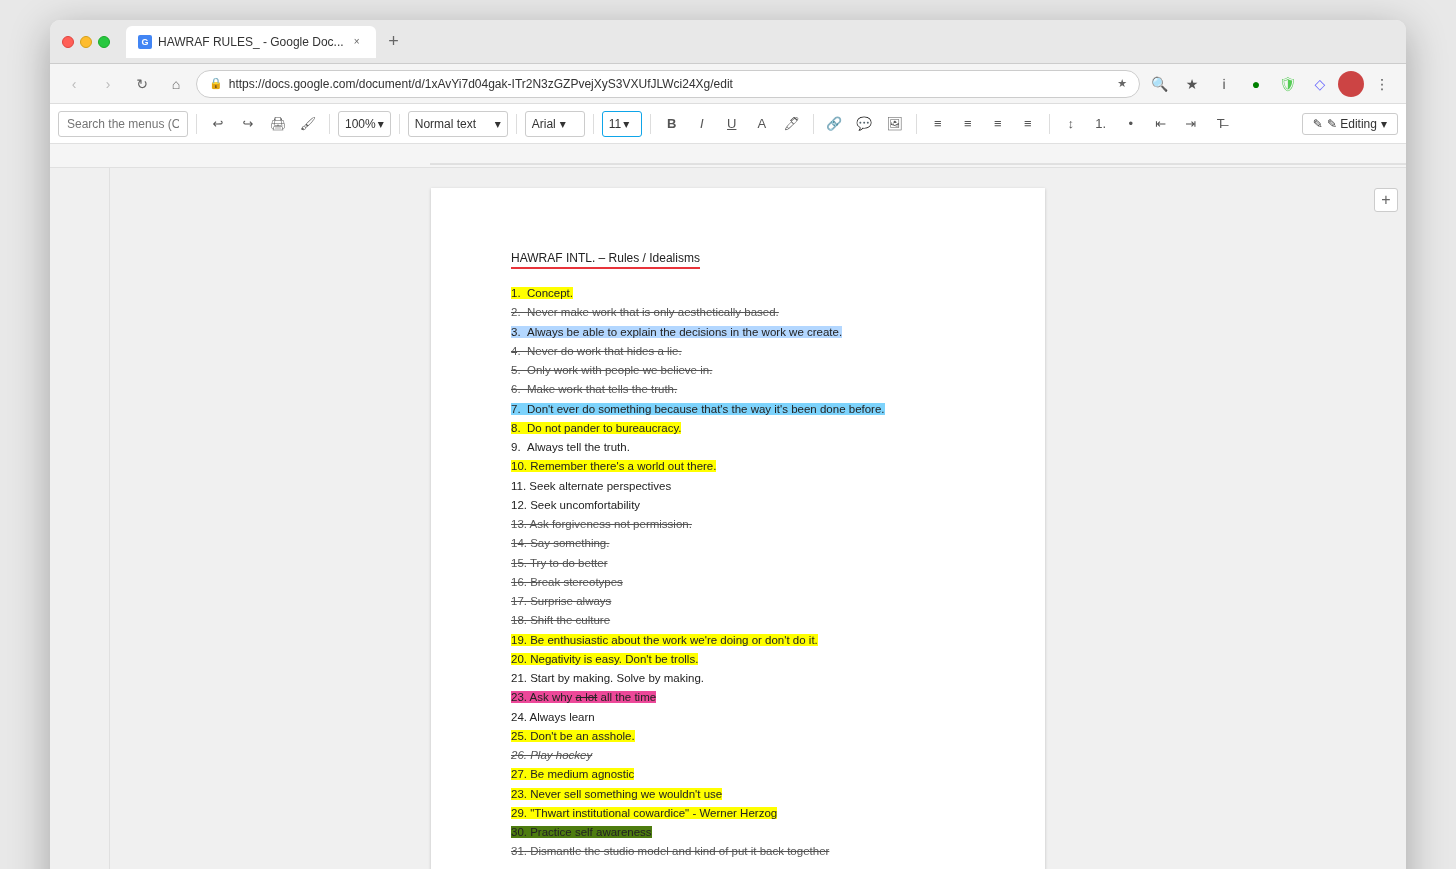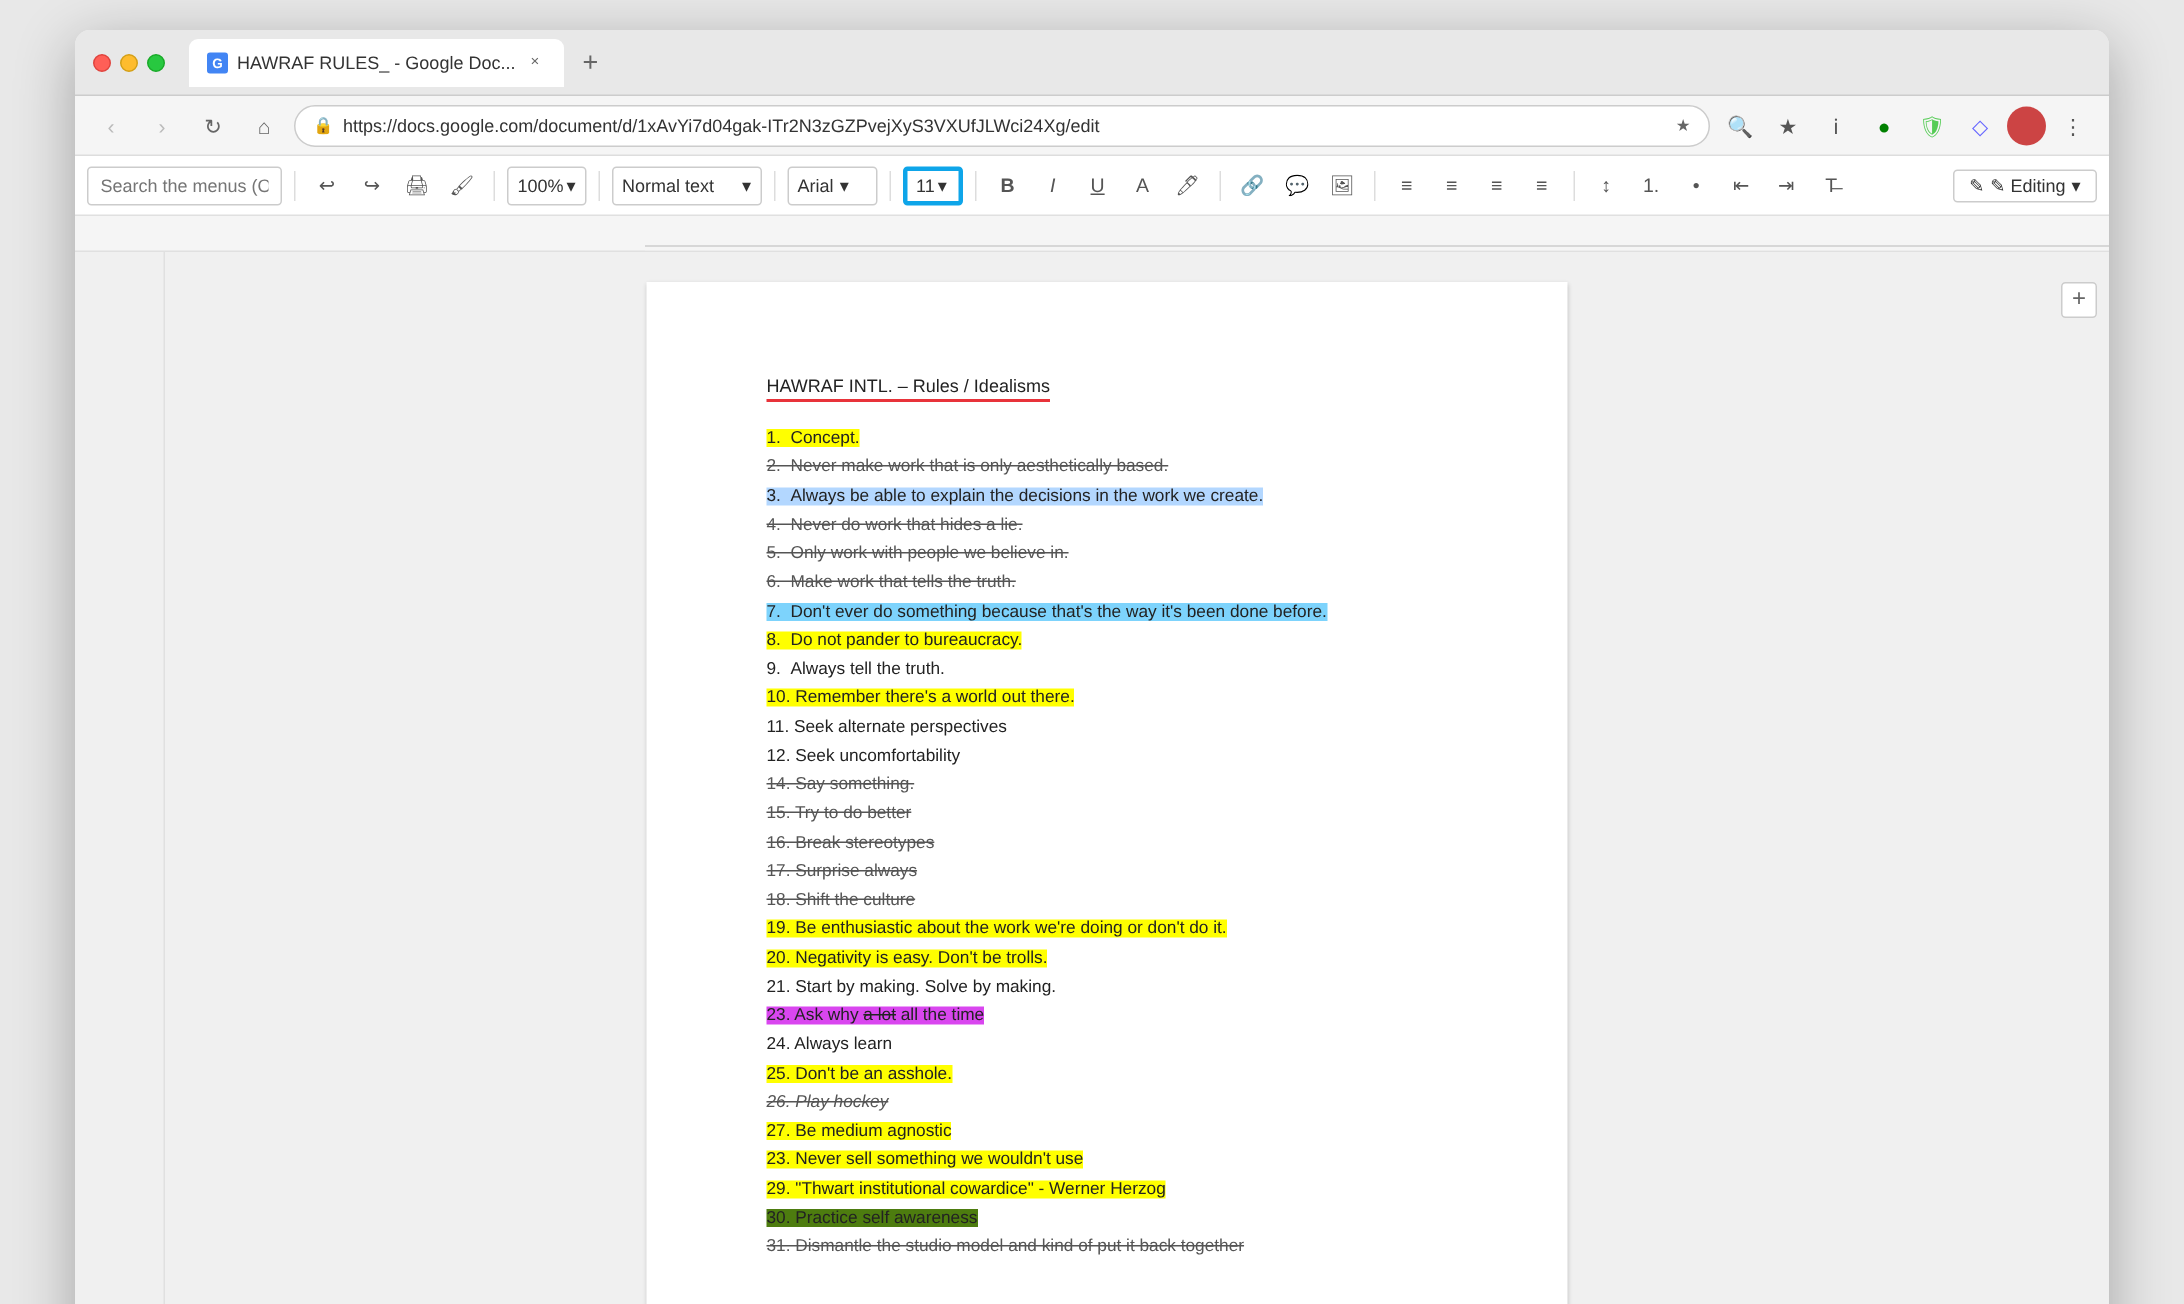--- a/index.html
+++ b/index.html
@@ -243,21 +243,21 @@
       min-width: 60px;
     }
 
     .toolbar-size {
       display: flex;
       align-items: center;
       gap: 2px;
       font-size: 12px;
       color: #333;
       padding: 2px 6px;
-      border: 3px solid #0ea5e9;
+      border: 1px solid #0ea5e9;
       border-radius: 3px;
       height: 26px;
       cursor: pointer;
       min-width: 40px;
     }
 
     
     .ruler {
       background: #f5f5f5;
       height: 24px;
@@ -523,20 +523,23 @@
           </li>
 
           <li>
             <span>11. Seek alternate perspectives</span>
           </li>
 
           <li>
             <span>12. Seek uncomfortability</span>
           </li>
 
+          <li>
+            <span style="text-decoration:line-through; color:#555;">13. Ask forgiveness not permission.</span>
+          </li>
 
           <li>
             <span style="text-decoration:line-through; color:#555;">14. Say something.</span>
           </li>
 
           <li>
             <span style="text-decoration:line-through; color:#555;">15. Try to do better</span>
           </li>
 
           <li>
@@ -558,21 +561,21 @@
           <li>
             <span style="background:#ffff00;">20. Negativity is easy. Don't be trolls.</span>
           </li>
 
           <li>
             <span>21. Start by making. Solve by making.</span>
           </li>
 
 
           <li>
-            <span style="background:#d946ef;margin-top:48px;">23. Ask why <span style="text-decoration:line-through;">a lot</span> all the time</span>
+            <span style="background:#ec4899;margin-top:48px;">23. Ask why <span style="text-decoration:line-through;">a lot</span> all the time</span>
           </li>
 
           <li>
             <span>24. Always learn</span>
           </li>
 
           <li>
             <span style="background:#ffff00;">25. Don't be an asshole.</span>
           </li>
 

